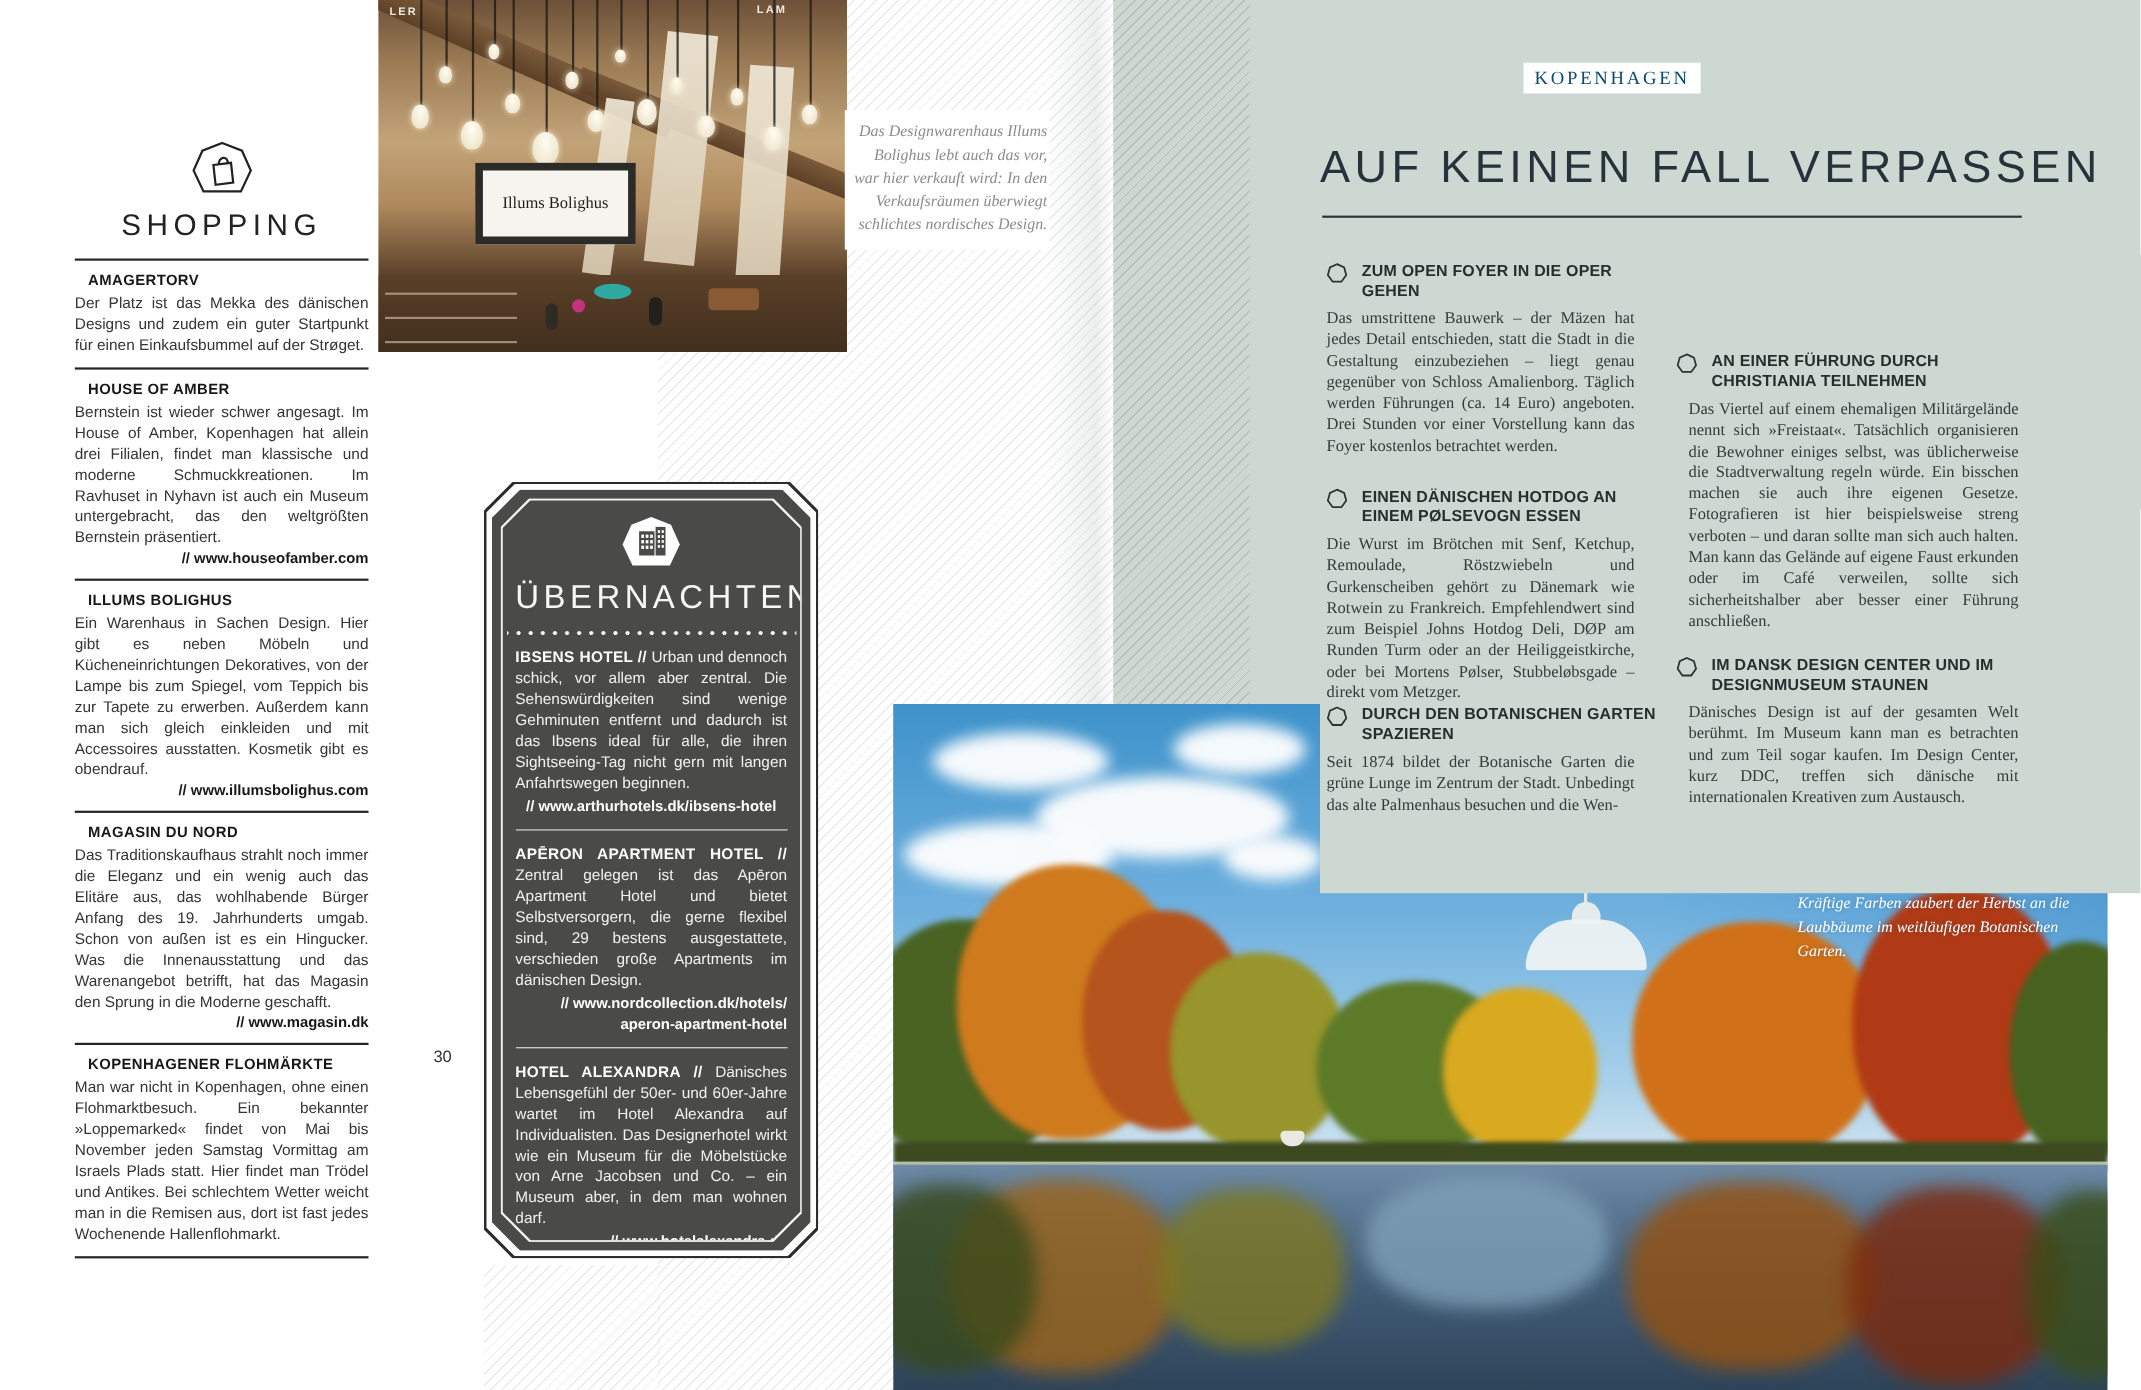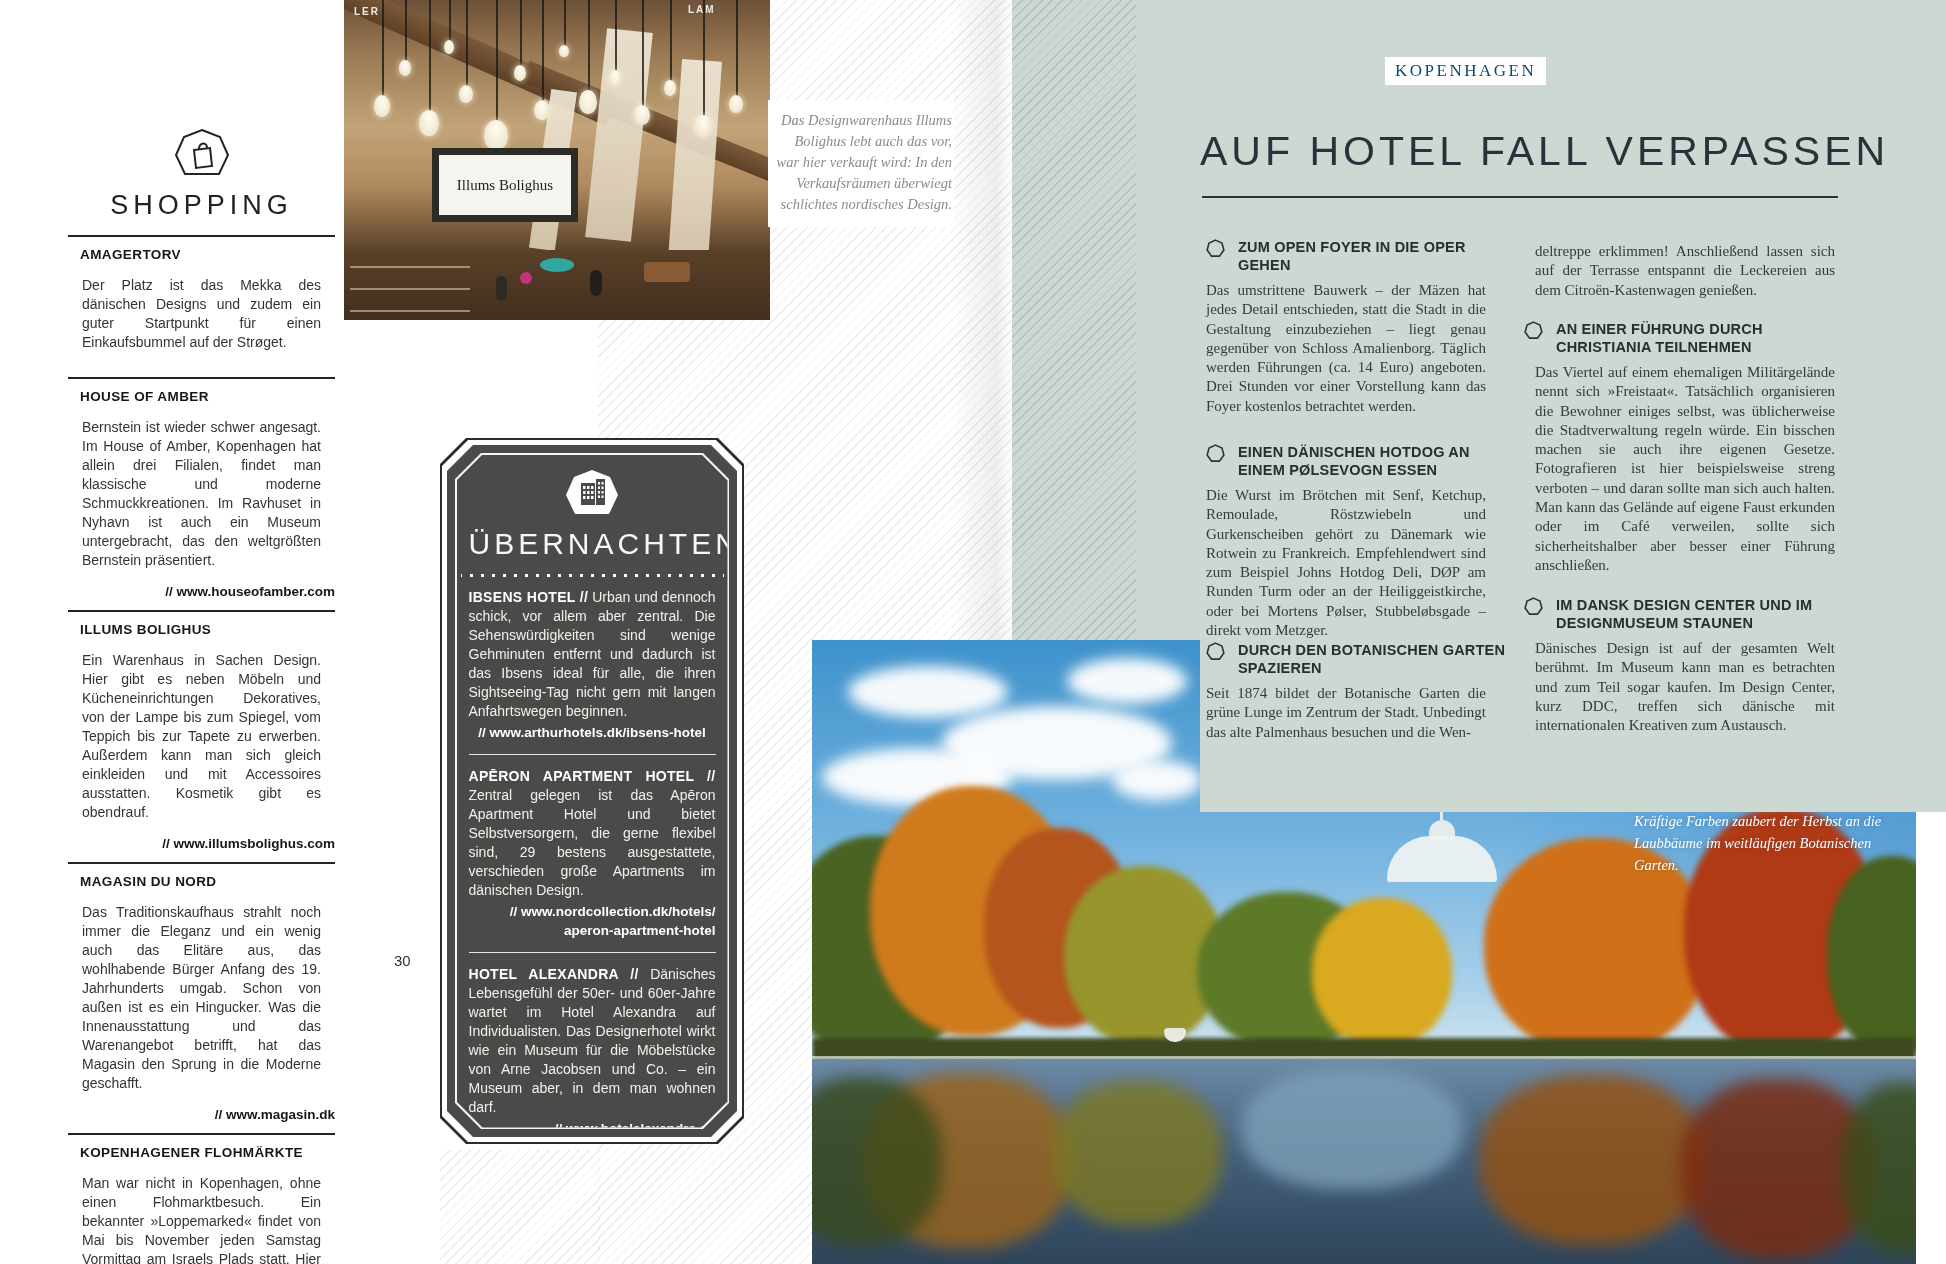--- a/index.html
+++ b/index.html
@@ -17,21 +17,21 @@
   .blue-patch-b{position:absolute;left:1200px;top:640px;width:746px;height:172px;z-index:5;}
 
   
   .left-col{position:absolute;left:68px;top:128px;width:267px;z-index:6;}
   .shop-icon{display:block;margin:0 auto 6px auto;}
   .shop-title{text-align:center;font-size:27px;font-weight:300;letter-spacing:5px;color:#222;
      margin:0 0 14px 0;}
   .entry{border-top:2px solid #242424;padding:10px 0 11px 0;}
   .entry:last-child{border-bottom:2px solid #242424;}
   .entry h3{margin:0 0 4px 12px;font-size:13.5px;font-weight:700;letter-spacing:0.4px;color:#171717;}
-  .entry p{margin:14px;font-size:14px;line-height:19px;color:#343434;text-align:justify;}
+  .entry p{margin:0;font-size:14px;line-height:19px;color:#343434;text-align:justify;}
   .entry .url{margin-top:2px;text-align:right;font-size:13.5px;font-weight:700;color:#171717;}
 
   
   .illums{position:absolute;left:344px;top:0;width:426px;height:320px;overflow:hidden;z-index:6;
      background:linear-gradient(to bottom,#6d5138 0%,#9c7c55 18%,#c3a378 40%,#b08a5e 58%,#5d432c 78%,#33241a 100%);}
   .beam{position:absolute;background:linear-gradient(#7a5a3a,#5d4127);}
   .pillar{position:absolute;background:linear-gradient(#efe7d6,#d9cbb2);opacity:.92;}
   .cord{position:absolute;top:0;width:1.5px;background:rgba(30,25,20,.8);}
   .lamp{position:absolute;background:radial-gradient(ellipse at 50% 30%,#fffdf2,#e9ddc2);
      border-radius:50% 50% 46% 46%;box-shadow:0 0 6px rgba(255,248,220,.8);}
@@ -303,21 +303,21 @@
       <div class="hb-div"></div>
 
       <p class="hb-p"><b>HOTEL ALEXANDRA</b> <b>//</b> <span>Dänisches Lebensgefühl der 50er- und 60er-Jahre wartet im Hotel Alexandra auf Individualisten. Das Designerhotel wirkt wie ein Museum für die Möbelstücke von Arne Jacobsen und Co. – ein Museum aber, in dem man wohnen darf.</span></p>
       <div class="hb-url">// www.hotelalexandra.dk</div>
     </div>
   </div>
 
   <div class="page-number">30</div>
 
   <div class="kop-tag">KOPENHAGEN</div>
-  <div class="big-title">AUF HOTEL FALL VERPASSEN</div>
+  <div class="big-title">AUF KEINEN FALL VERPASSEN</div>
   <div class="title-rule"></div>
 
   <div class="rp-item" style="left:1206px;top:238px;width:312px;">
     <div class="head">
       <svg class="bullet" width="19" height="19" viewBox="0 0 20 20">
           <polygon points="10,1.2 16.8,4.3 18.8,11.6 14.2,18 5.8,18 1.2,11.6 3.2,4.3" fill="none" stroke="#2b3534" stroke-width="1.7"></polygon>
         </svg>
       <span>ZUM OPEN FOYER IN DIE OPER GEHEN</span>
     </div>
     <div class="rp-body" style="width:280px;margin-left:0;">Das umstrittene Bauwerk – der Mäzen hat jedes Detail entschieden, statt die Stadt in die Gestaltung einzubeziehen – liegt genau gegenüber von Schloss Amalienborg. Täglich werden Führungen (ca. 14 Euro) angeboten. Drei Stunden vor einer Vorstellung kann das Foyer kostenlos betrachtet werden.</div>
@@ -336,21 +336,20 @@
   <div class="rp-item" style="left:1206px;top:641px;width:312px;">
     <div class="head">
       <svg class="bullet" width="19" height="19" viewBox="0 0 20 20">
           <polygon points="10,1.2 16.8,4.3 18.8,11.6 14.2,18 5.8,18 1.2,11.6 3.2,4.3" fill="none" stroke="#2b3534" stroke-width="1.7"></polygon>
         </svg>
       <span>DURCH DEN BOTANISCHEN GARTEN SPAZIEREN</span>
     </div>
     <div class="rp-body" style="width:280px;">Seit 1874 bildet der Botanische Garten die grüne Lunge im Zentrum der Stadt. Unbedingt das alte Palmenhaus besuchen und die Wen-</div>
   </div>
 
-  <div class="rp-cont" style="left:1535px;top:242px;width:300px;">deltreppe erklimmen! Anschließend lassen sich auf der Terrasse entspannt die Leckereien aus dem Citroën-Kastenwagen genießen.</div>
 
   <div class="rp-item" style="left:1524px;top:320px;width:314px;">
     <div class="head">
       <svg class="bullet" width="19" height="19" viewBox="0 0 20 20">
           <polygon points="10,1.2 16.8,4.3 18.8,11.6 14.2,18 5.8,18 1.2,11.6 3.2,4.3" fill="none" stroke="#2b3534" stroke-width="1.7"></polygon>
         </svg>
       <span>AN EINER FÜHRUNG DURCH CHRISTIANIA TEILNEHMEN</span>
     </div>
     <div class="rp-body" style="width:300px;margin-left:11px;">Das Viertel auf einem ehemaligen Militärgelände nennt sich »Freistaat«. Tatsächlich organisieren die Bewohner einiges selbst, was üblicherweise die Stadtverwaltung regeln würde. Ein bisschen machen sie auch ihre eigenen Gesetze. Fotografieren ist hier beispielsweise streng verboten – und daran sollte man sich auch halten. Man kann das Gelände auf eigene Faust erkunden oder im Café verweilen, sollte sich sicherheitshalber aber besser einer Führung anschließen.</div>
   </div>

